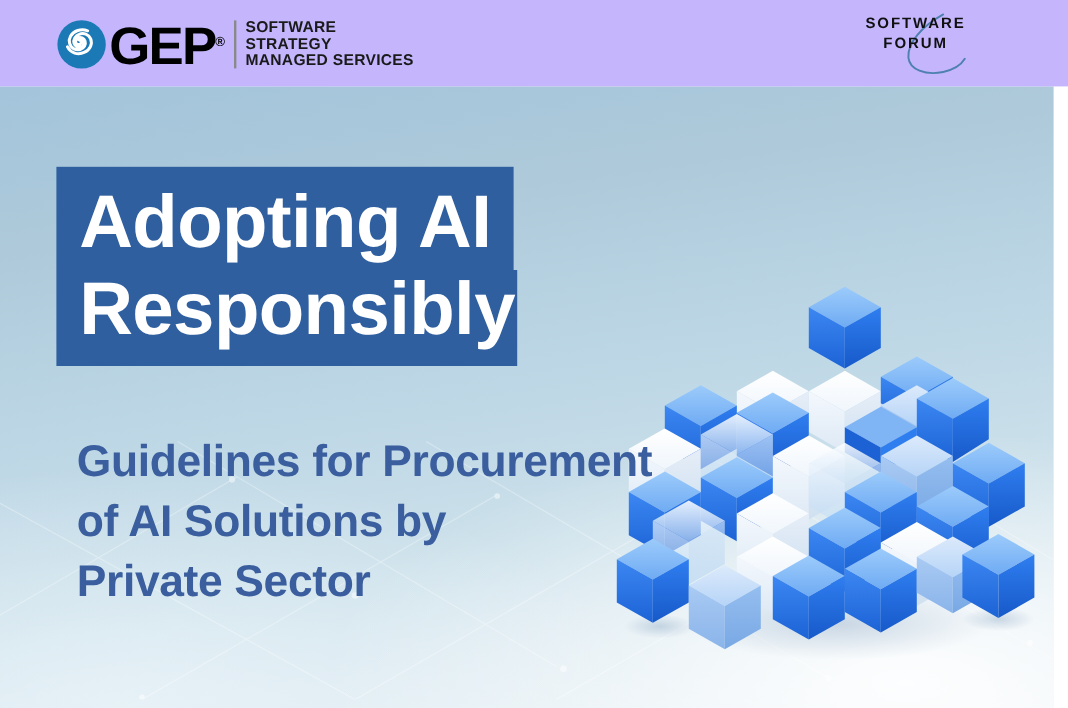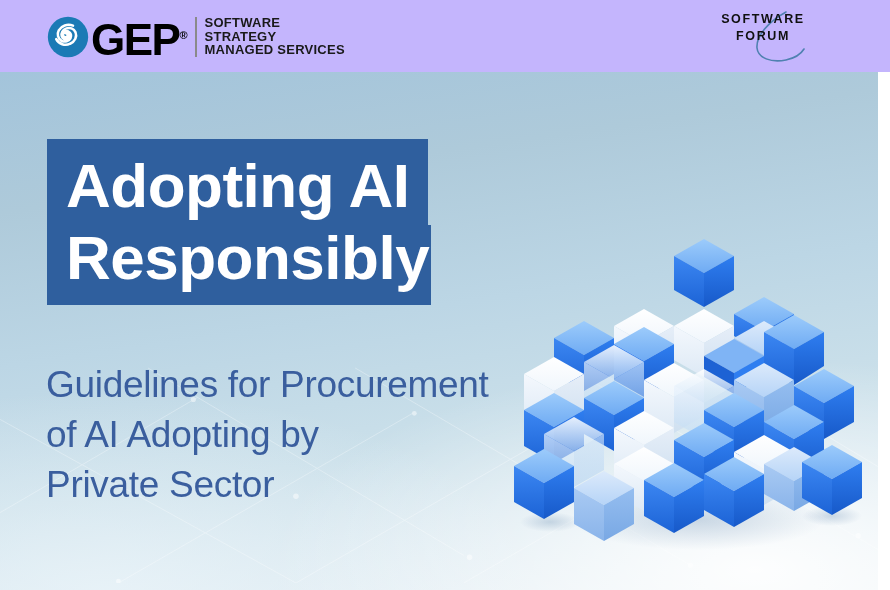--- a/index.html
+++ b/index.html
@@ -68,22 +68,22 @@
   .title-wrap { position:absolute; left:47px; top:67px; z-index:20; }
   .title-line {
     background:#2f5f9e; color:#ffffff; display:table;
     font-size:62px; font-weight:bold; line-height:1;
     letter-spacing:-0.5px; white-space:nowrap;
   }
   .title-line.l1 { padding:16px 19px 8px 19px; }
   .title-line.l2 { padding:2px 2px 16px 19px; }
 
   .subtitle {
-    position:absolute; left:46px; top:288px; z-index:20;
-    color:#3a5e9e; font-size:37px; font-weight:normal;
+    position:absolute; left:64px; top:288px; z-index:20;
+    color:#3a5e9e; font-size:37px; font-weight:bold;
     line-height:50px; letter-spacing:-0.3px;
   }
   .subtitle span { display:block; }
 
   
   .cube-art {
     position:absolute; right:-6px; bottom:26px;
     width:382px; height:330px; z-index:10;
   }
   .cube-art svg { width:100%; height:100%; display:block; }
@@ -381,18 +381,18 @@
       </svg>
     </div>
 
     <div class="title-wrap">
       <div class="title-line l1">Adopting AI</div>
       <div class="title-line l2">Responsibly</div>
     </div>
 
     <div class="subtitle">
       <span>Guidelines for Procurement</span>
-      <span>of AI Adopting by</span>
+      <span>of AI Solutions by</span>
       <span>Private Sector</span>
     </div>
 
   </div>
 </div>
 
 </body></html>

